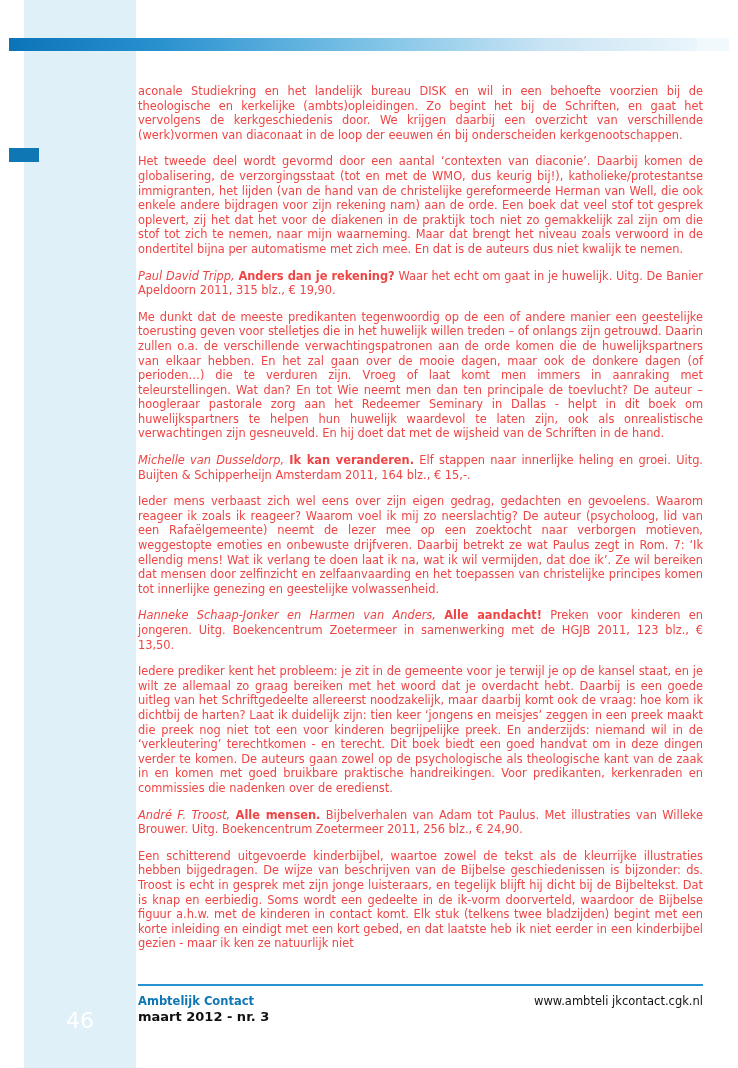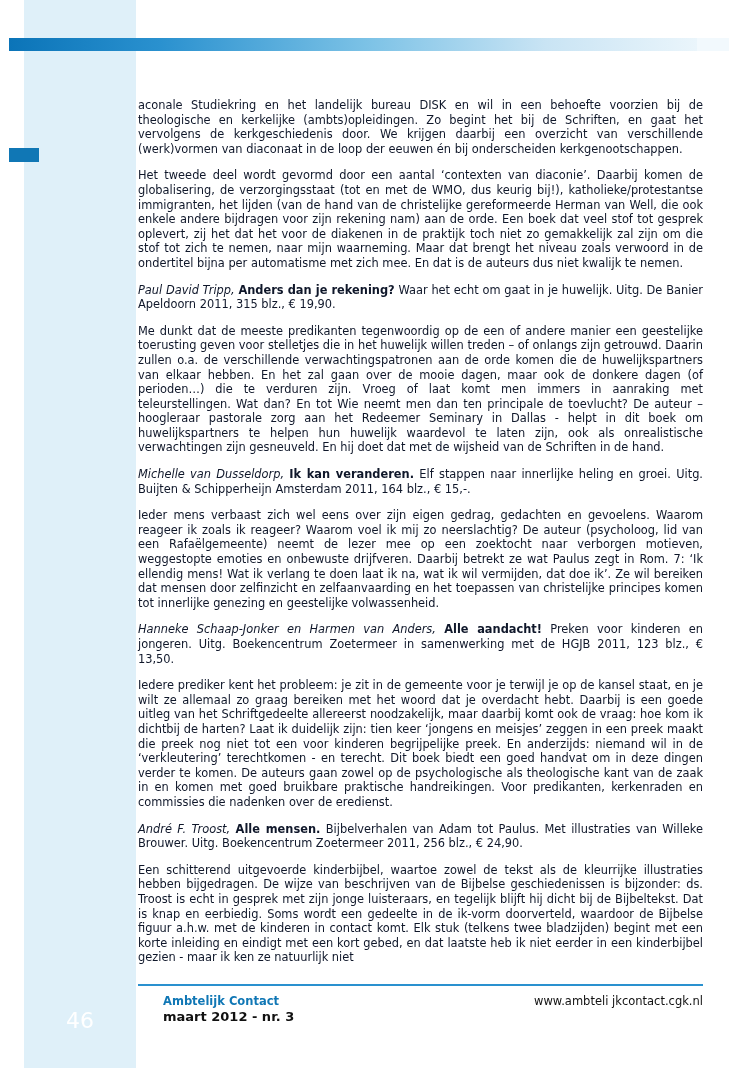--- a/index.html
+++ b/index.html
@@ -50,23 +50,23 @@
     left: 9px;
     top: 148px;
     width: 30px;
     height: 14px;
     background: #1077b5;
   }
   
   .content {
     position: absolute;
     left: 138px;
-    top: 98px;
+    top: 84px;
     width: 565px;
-    color: #0f172a;
+    color: #ef4444;
   }
   p {
     margin: 0 0 12px 0;
     font-size: 11.4px;
     line-height: 14.6px;
     text-align: justify;
     text-justify: inter-word;
     hyphens: none;
   }
   .ref {
@@ -103,21 +103,20 @@
     font-size: 22px;
     color: #ffffff;
     font-family: "DejaVu Sans", sans-serif;
   }
   .footer-left {
     position: absolute;
     left: 138px;
     top: 994px;
     font-size: 11.5px;
     line-height: 15px;
-    margin-left: 25px;
   }
   .footer-title {
     color: #1077b5;
     font-weight: bold;
     font-size: 11.5px;
   }
   .footer-sub {
     color: #111111;
     font-weight: bold;
     font-size: 13px;

